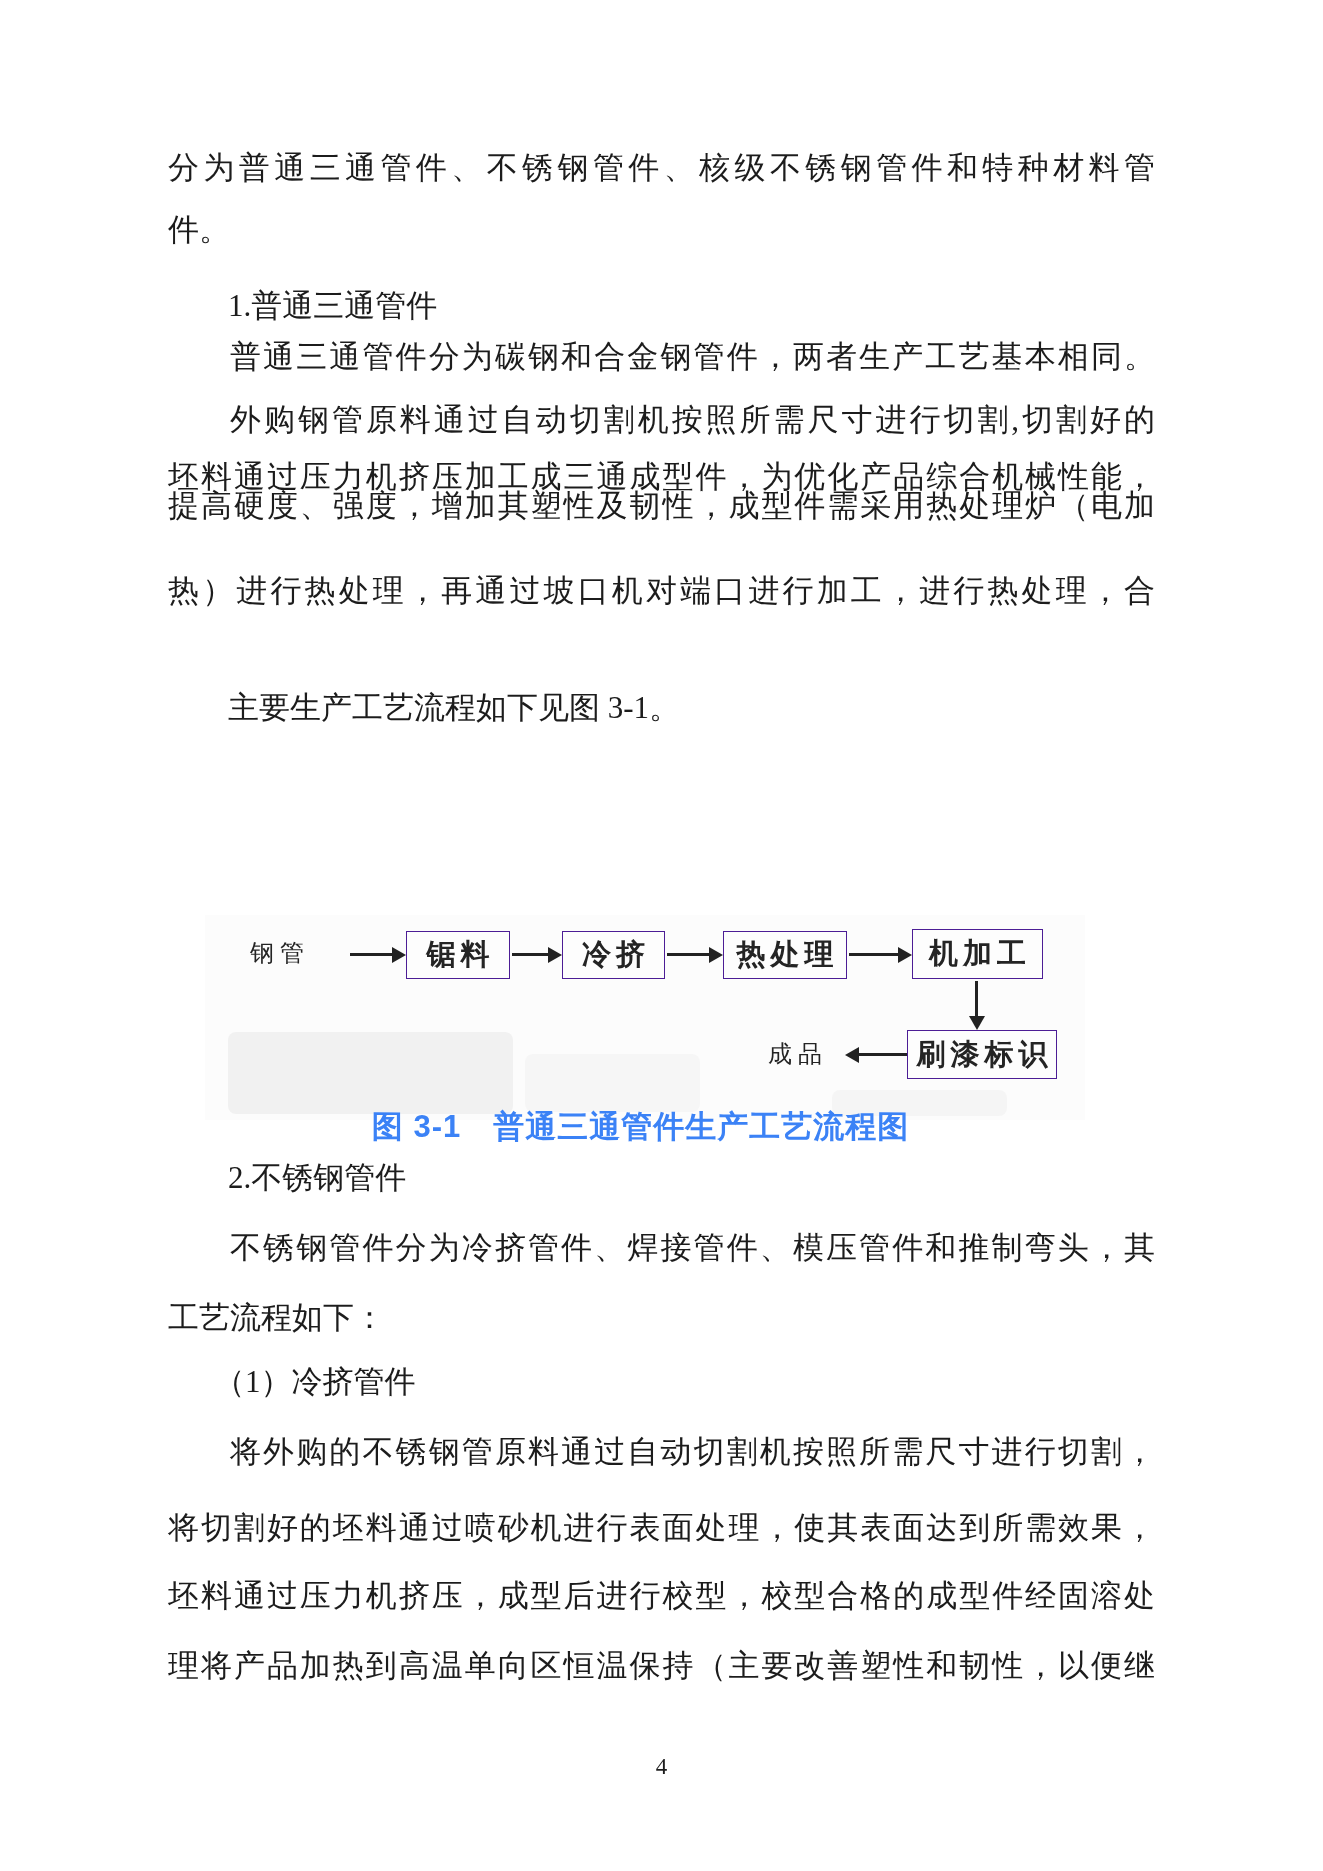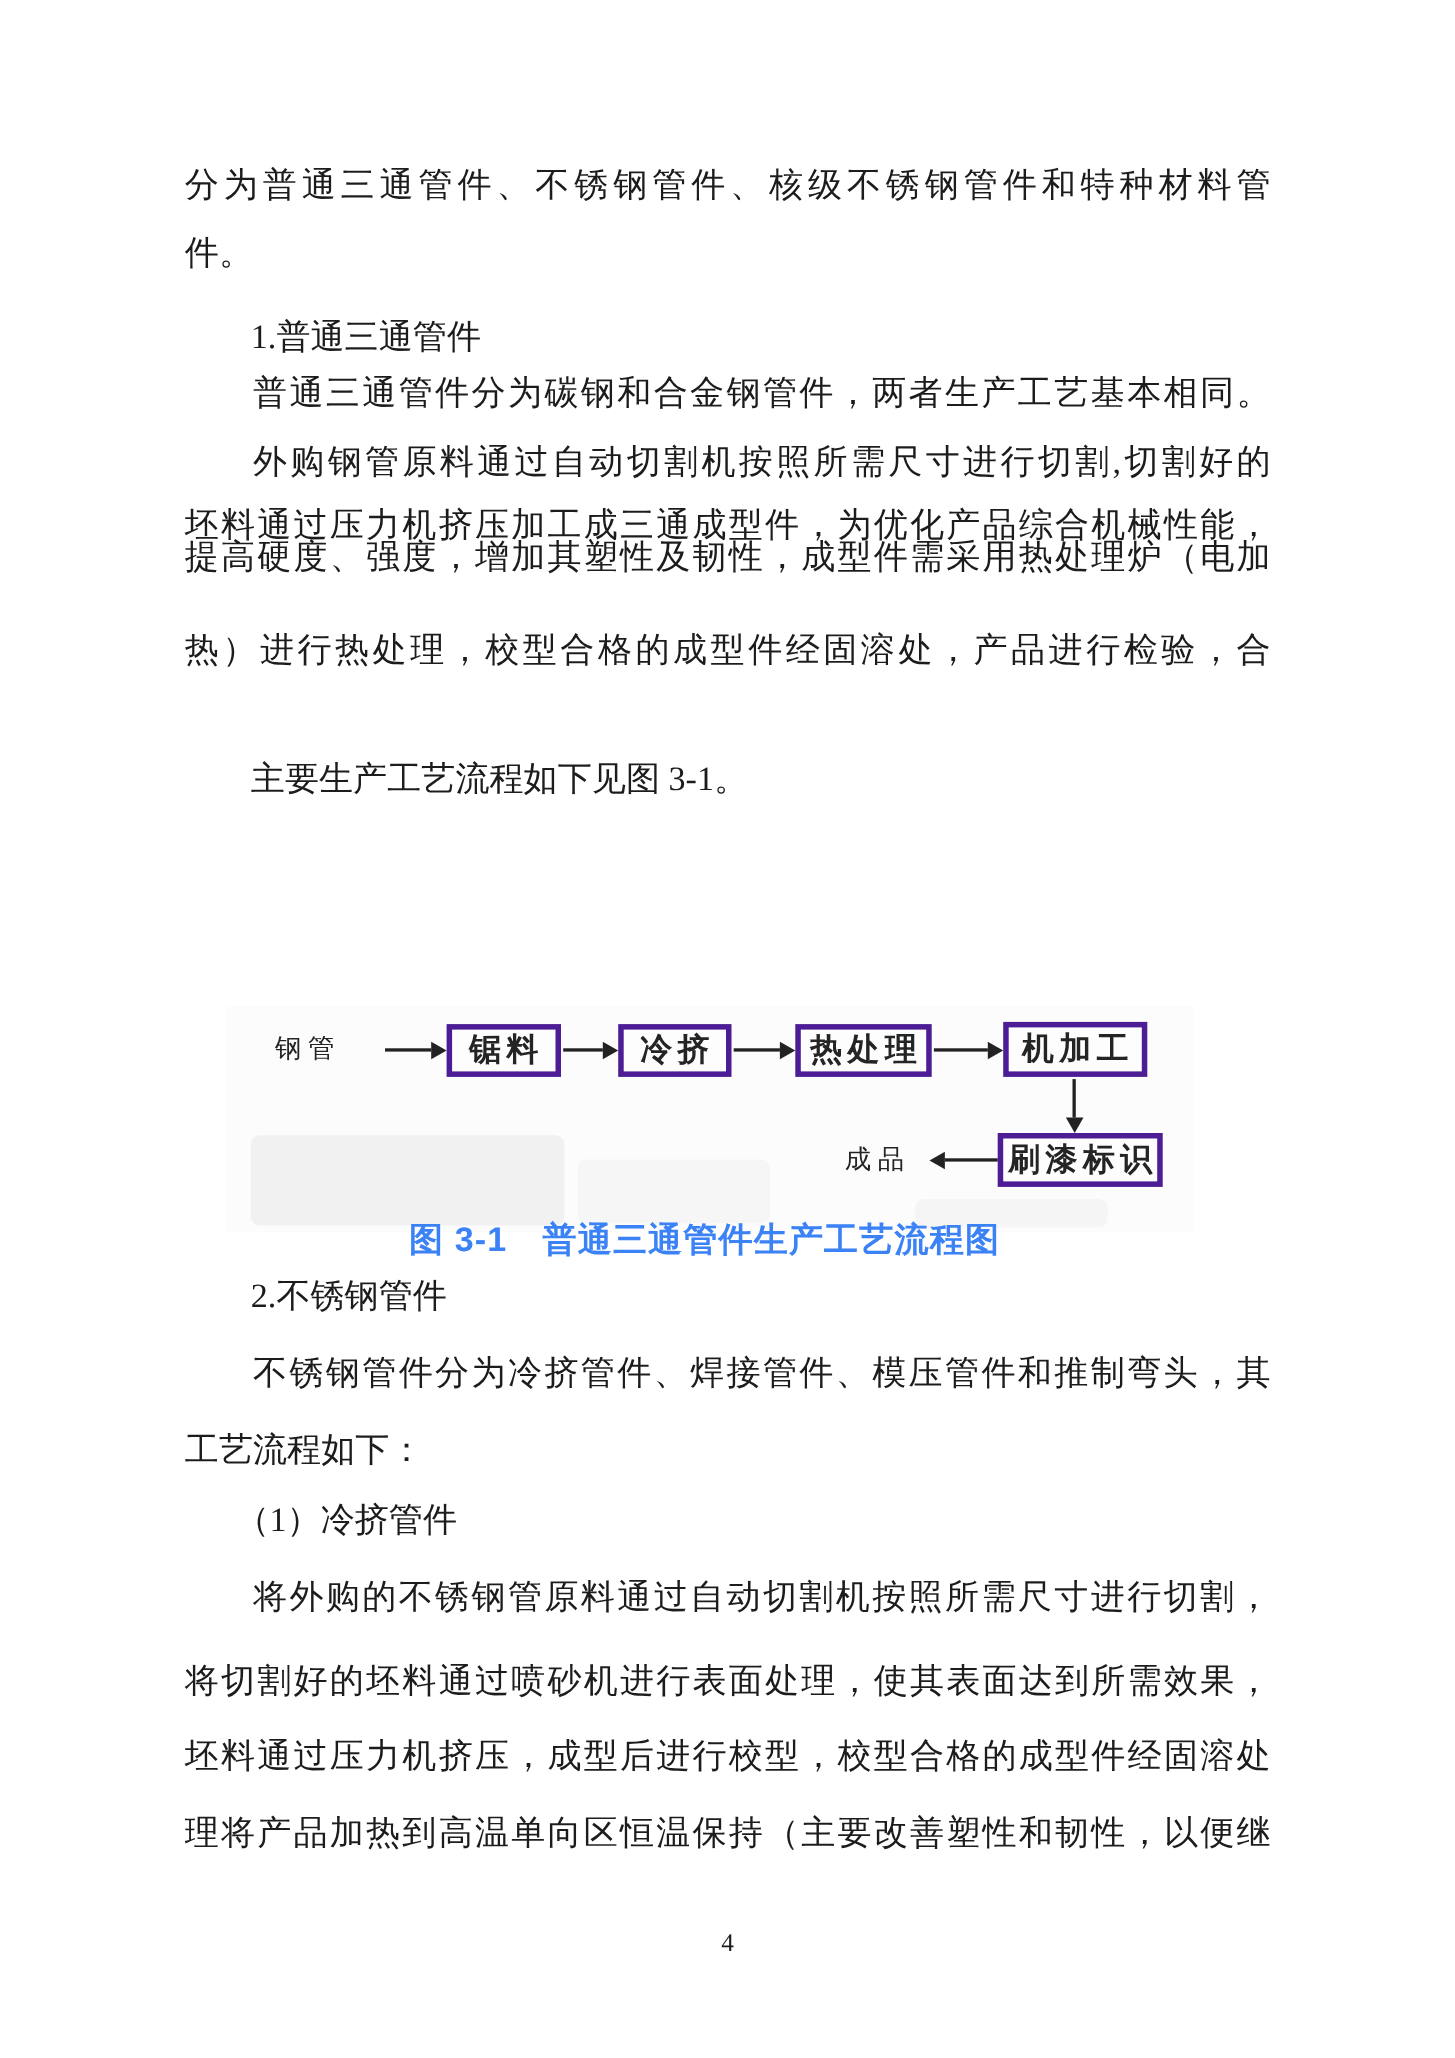--- a/index.html
+++ b/index.html
@@ -38,21 +38,21 @@
   .art2{left:525px;top:1042px;width:175px;height:58px;background:rgba(130,130,130,0.05);}
   .art3{left:832px;top:1078px;width:175px;height:26px;background:rgba(130,130,130,0.06);}
 
   .flow-label{
     position:absolute;
     font-size:24px;font-weight:400;letter-spacing:6px;
     color:#242424;white-space:nowrap;
   }
   .fbox{
     position:absolute;
-    border:5px solid #4c1d95;
+    border:1px solid #4c1d95;
     background:#fdfdfd;
     display:flex;align-items:center;justify-content:center;
     font-size:29px;font-weight:600;letter-spacing:5px;text-indent:5px;
     color:#242424;box-sizing:border-box;white-space:nowrap;
   }
   .harrow{
     position:absolute;height:0;border-top:3px solid #222;
   }
   .harrow.right:after{
     content:"";position:absolute;right:-14px;top:-9px;
@@ -89,21 +89,21 @@
 
 <div class="page">
 
   <div class="ln j" style="top:138px">分为普通三通管件、不锈钢管件、核级不锈钢管件和特种材料管</div>
   <div class="ln" style="top:200px">件。</div>
   <div class="ln short-ind" style="top:276px">1.普通三通管件</div>
   <div class="ln j ind2" style="top:327px">普通三通管件分为碳钢和合金钢管件，两者生产工艺基本相同。</div>
   <div class="ln j ind2" style="top:390px">外购钢管原料通过自动切割机按照所需尺寸进行切割,切割好的</div>
   <div class="ln j" style="top:447px">坯料通过压力机挤压加工成三通成型件，为优化产品综合机械性能，</div>
   <div class="ln j" style="top:476px">提高硬度、强度，增加其塑性及韧性，成型件需采用热处理炉（电加</div>
-  <div class="ln j" style="top:561px">热）进行热处理，校型合格的成型件经固溶处，产品进行检验，合</div>
+  <div class="ln j" style="top:561px">热）进行热处理，再通过坡口机对端口进行加工，进行热处理，合</div>
   <div class="ln short-ind" style="top:678px">主要生产工艺流程如下见图 3-1。</div>
 
   <div class="fig-bg"></div>
   <div class="artifact art1"></div>
   <div class="artifact art2"></div>
   <div class="artifact art3"></div>
 
   <div class="flow-label" style="left:250px;top:925px">钢管</div>
 
   <div class="harrow right" style="left:350px;top:941px;width:42px"></div>

